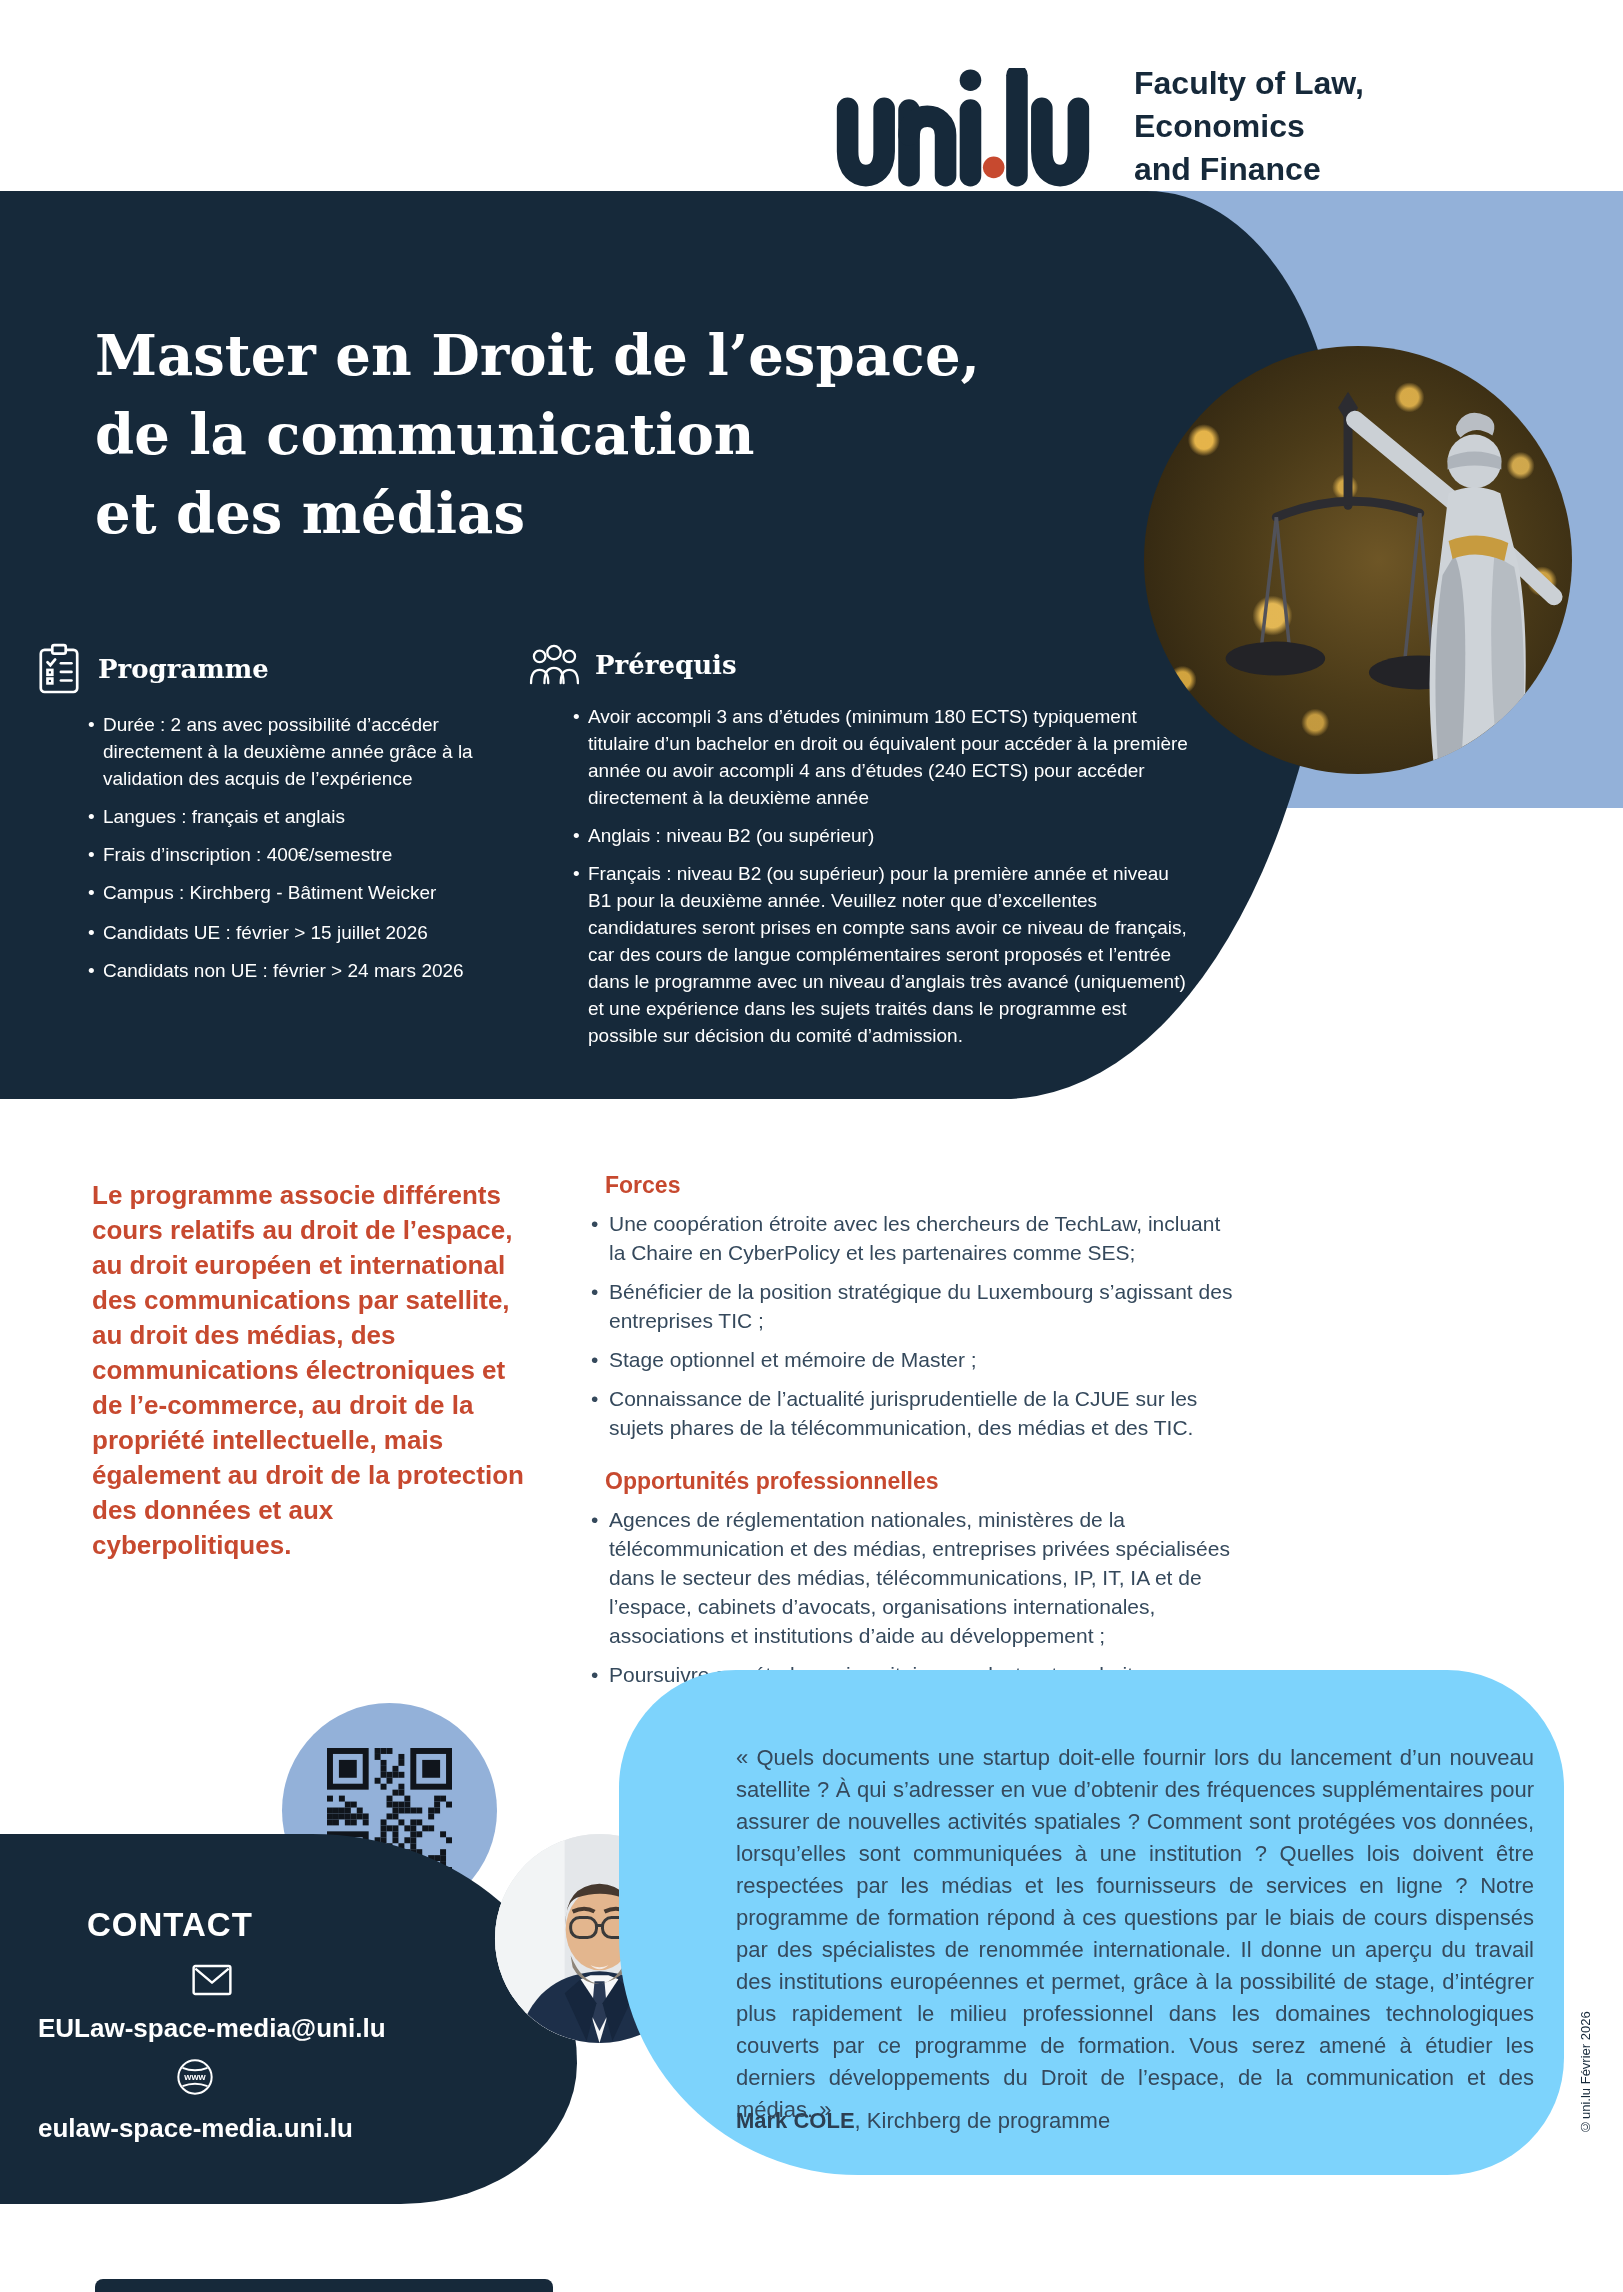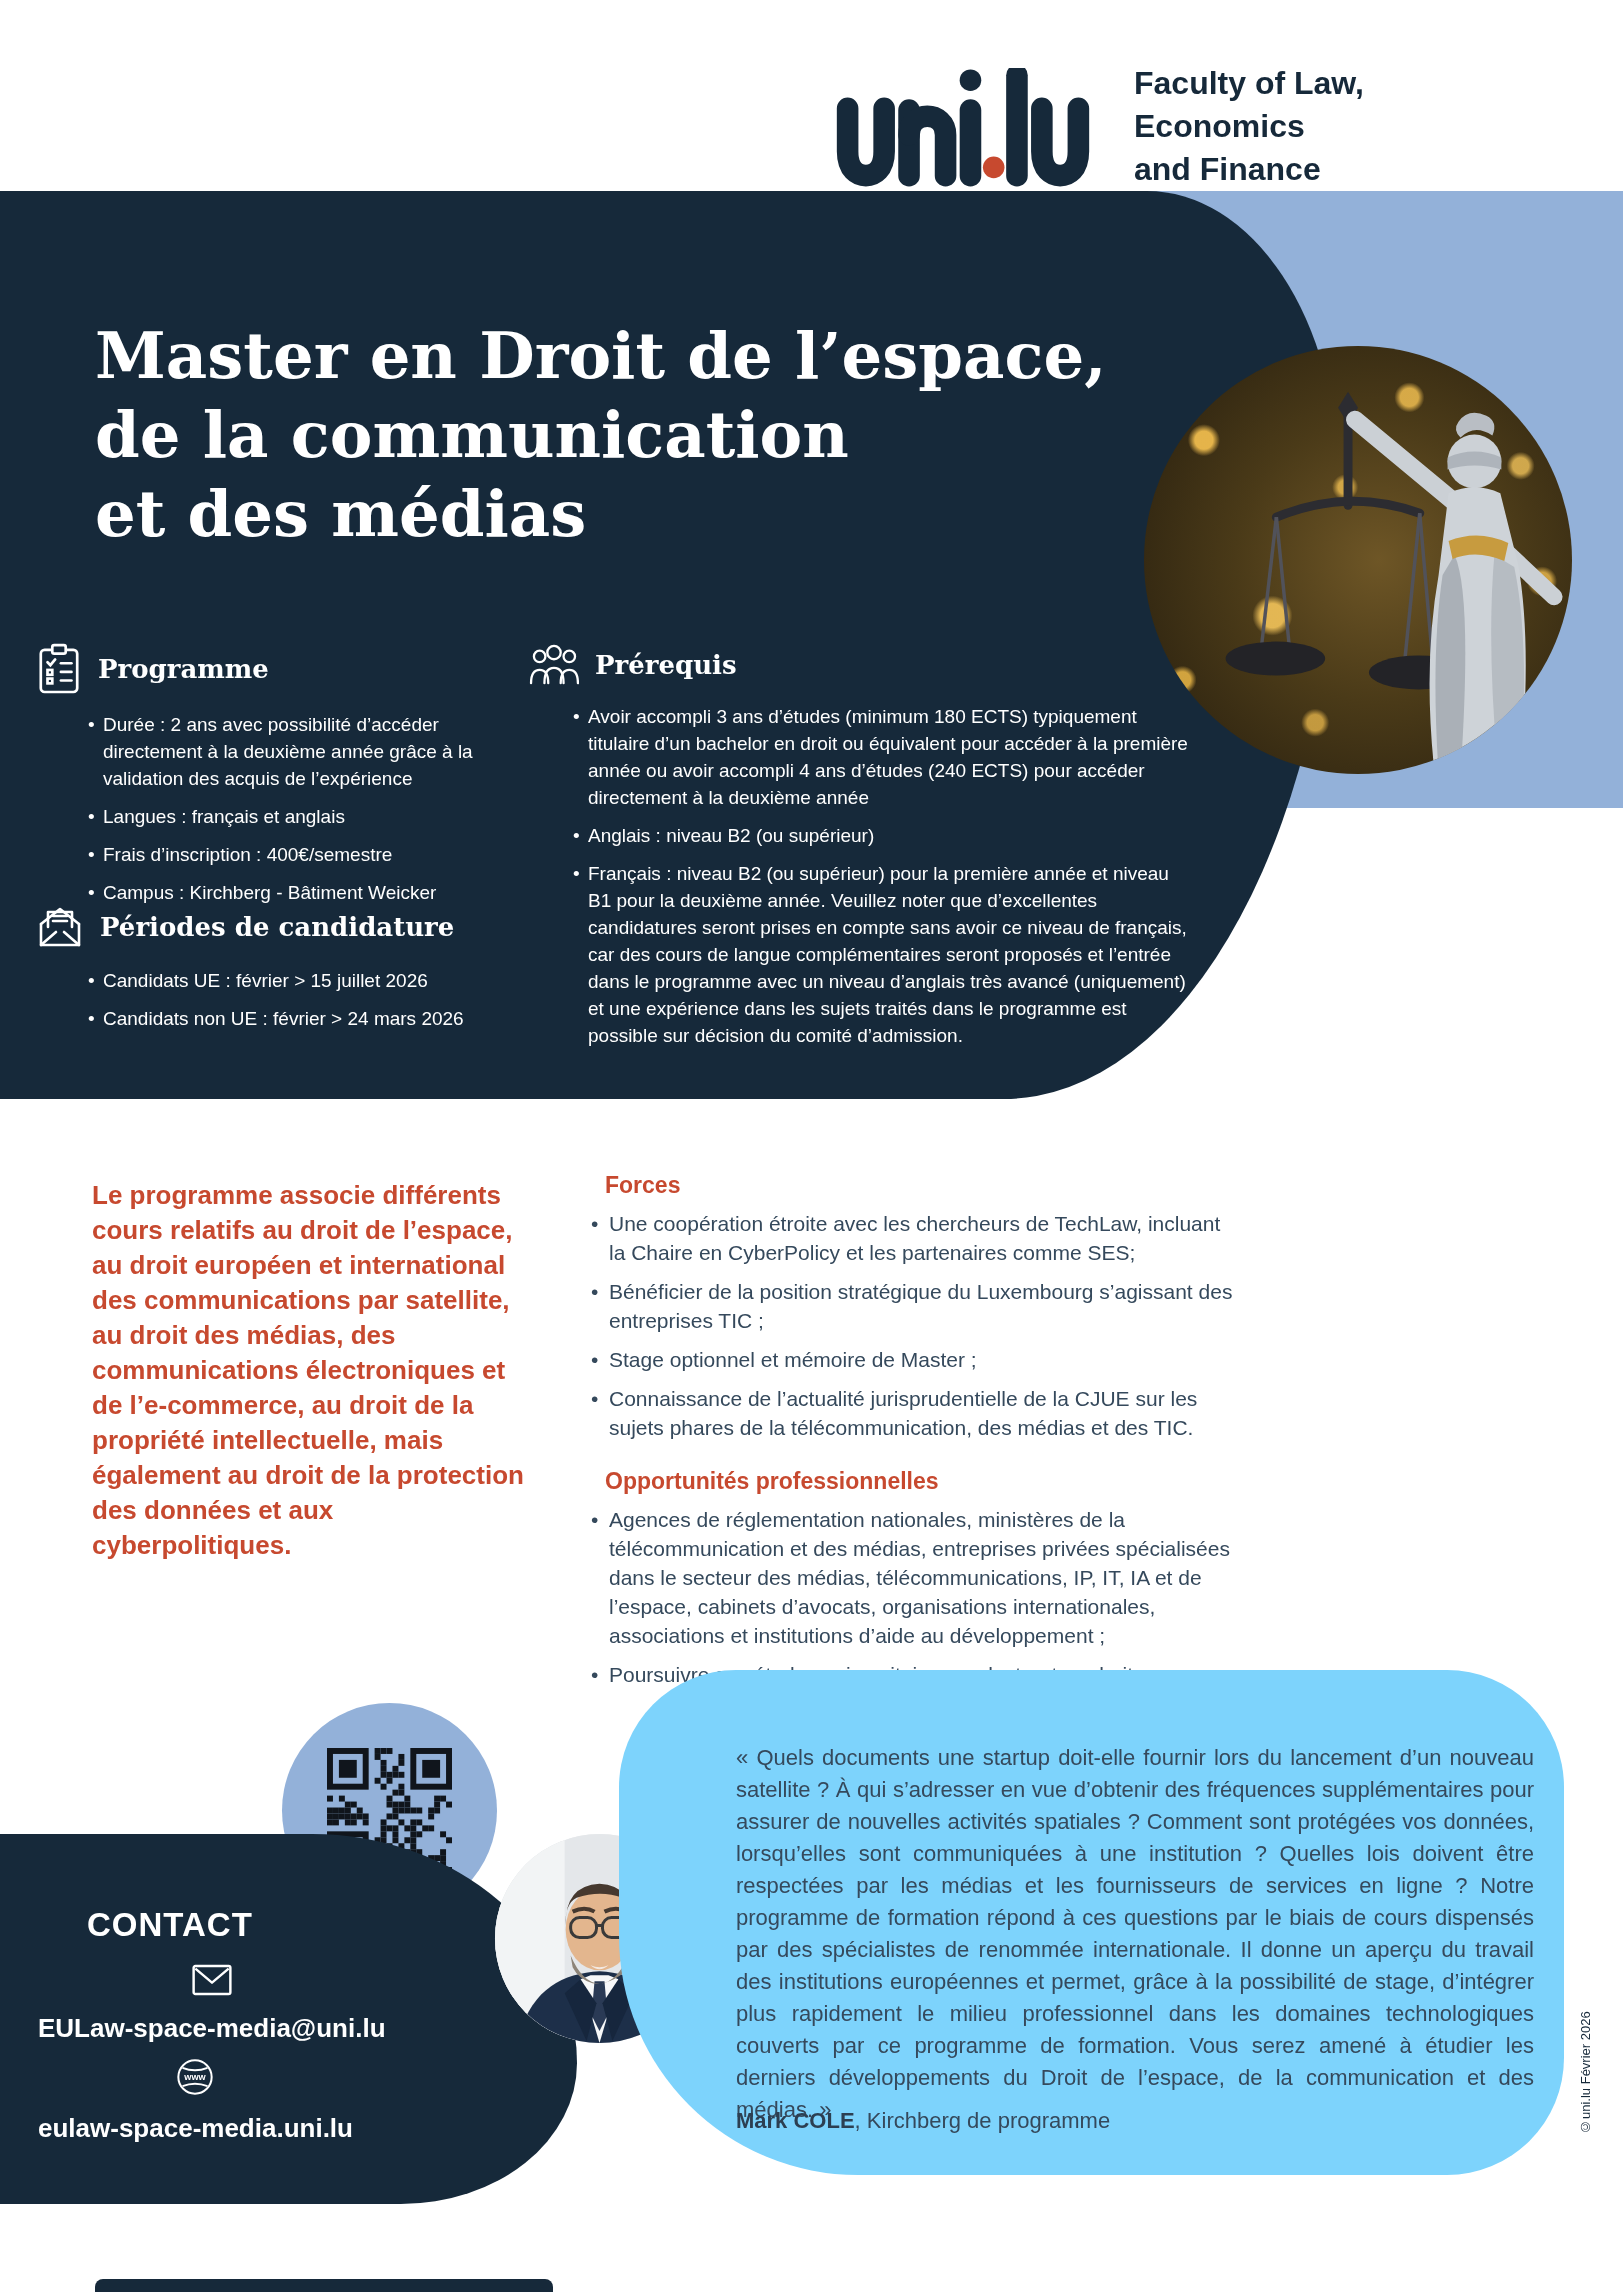--- a/index.html
+++ b/index.html
@@ -25,21 +25,21 @@
       radial-gradient(circle at 47% 33%, rgba(240,190,80,.8) 0 7px, rgba(240,190,80,0) 13px),
       radial-gradient(circle at 62% 12%, rgba(240,190,80,.85) 0 9px, rgba(240,190,80,0) 15px),
       radial-gradient(circle at 88% 28%, rgba(243,196,90,.8) 0 8px, rgba(243,196,90,0) 14px),
       radial-gradient(circle at 93% 55%, rgba(238,187,77,.8) 0 9px, rgba(238,187,77,0) 15px),
       radial-gradient(circle at 72% 78%, rgba(236,184,70,.7) 0 10px, rgba(236,184,70,0) 17px),
       radial-gradient(circle at 40% 88%, rgba(238,187,77,.75) 0 8px, rgba(238,187,77,0) 14px),
       radial-gradient(circle at 55% 50%, #6e5626 0%, #4a3a18 45%, #241c0e 100%);}
   .photo-circle svg{position:absolute;left:0;top:0;}
 
   .hero-title{position:absolute;left:95px;top:316px;color:#ffffff;
-              font-family:"DejaVu Serif", serif;font-weight:700;font-size:64px;line-height:79px;}
+              font-family:"DejaVu Serif", serif;font-weight:700;font-size:56px;line-height:79px;}
   .hero-title span{display:block;}
 
   
   .sec{position:absolute;color:#ffffff;}
   .sec-head{display:flex;align-items:center;gap:16px;}
   .sec-head h2{margin:0;font-family:"DejaVu Serif", serif;font-weight:700;font-size:26px;}
   .sec ul{list-style:none;margin:16px 0 0 52px;padding:0;font-size:19px;line-height:27px;}
   .sec li{position:relative;padding-left:15px;margin-bottom:11px;}
   .sec li::before{content:"•";position:absolute;left:0;top:0;}
   .sec-programme{left:36px;top:643px;width:438px;}
@@ -161,34 +161,20 @@
     </div>
     <ul>
       <li>Durée : 2 ans avec possibilité d’accéder directement à la deuxième année grâce à la validation des acquis de l’expérience</li>
       <li>Langues : français et anglais</li>
       <li>Frais d’inscription : 400€/semestre</li>
       <li>Campus : Kirchberg - Bâtiment Weicker</li>
     </ul>
   </div>
 
   <div class="sec sec-candidature">
-    <div class="sec-head">
-      <svg class="icon" width="48" height="48" viewBox="0 0 48 48">
-        <g fill="none" stroke="#ffffff" stroke-width="2.6" stroke-linecap="round" stroke-linejoin="round">
-          <path d="M5 21 L24 6 L43 21"></path>
-          <path d="M12 24 V9 h24 v15"></path>
-          <path d="M17 13 h14"></path>
-            <path d="M17 18 h14"></path>
-          <path d="M5 21 V42 H43 V21"></path>
-          <path d="M5 42 L20 29"></path>
-            <path d="M43 42 L28 29"></path>
-        </g>
-      </svg>
-      <h2>Périodes de candidature</h2>
-    </div>
     <ul>
       <li>Candidats UE : février &gt; 15 juillet 2026</li>
       <li>Candidats non UE : février &gt; 24 mars 2026</li>
     </ul>
   </div>
 
   <div class="sec sec-prerequis">
     <div class="sec-head">
       <svg class="icon" width="50" height="44" viewBox="0 0 52 46">
         <g fill="none" stroke="#ffffff" stroke-width="2.4" stroke-linecap="round">

